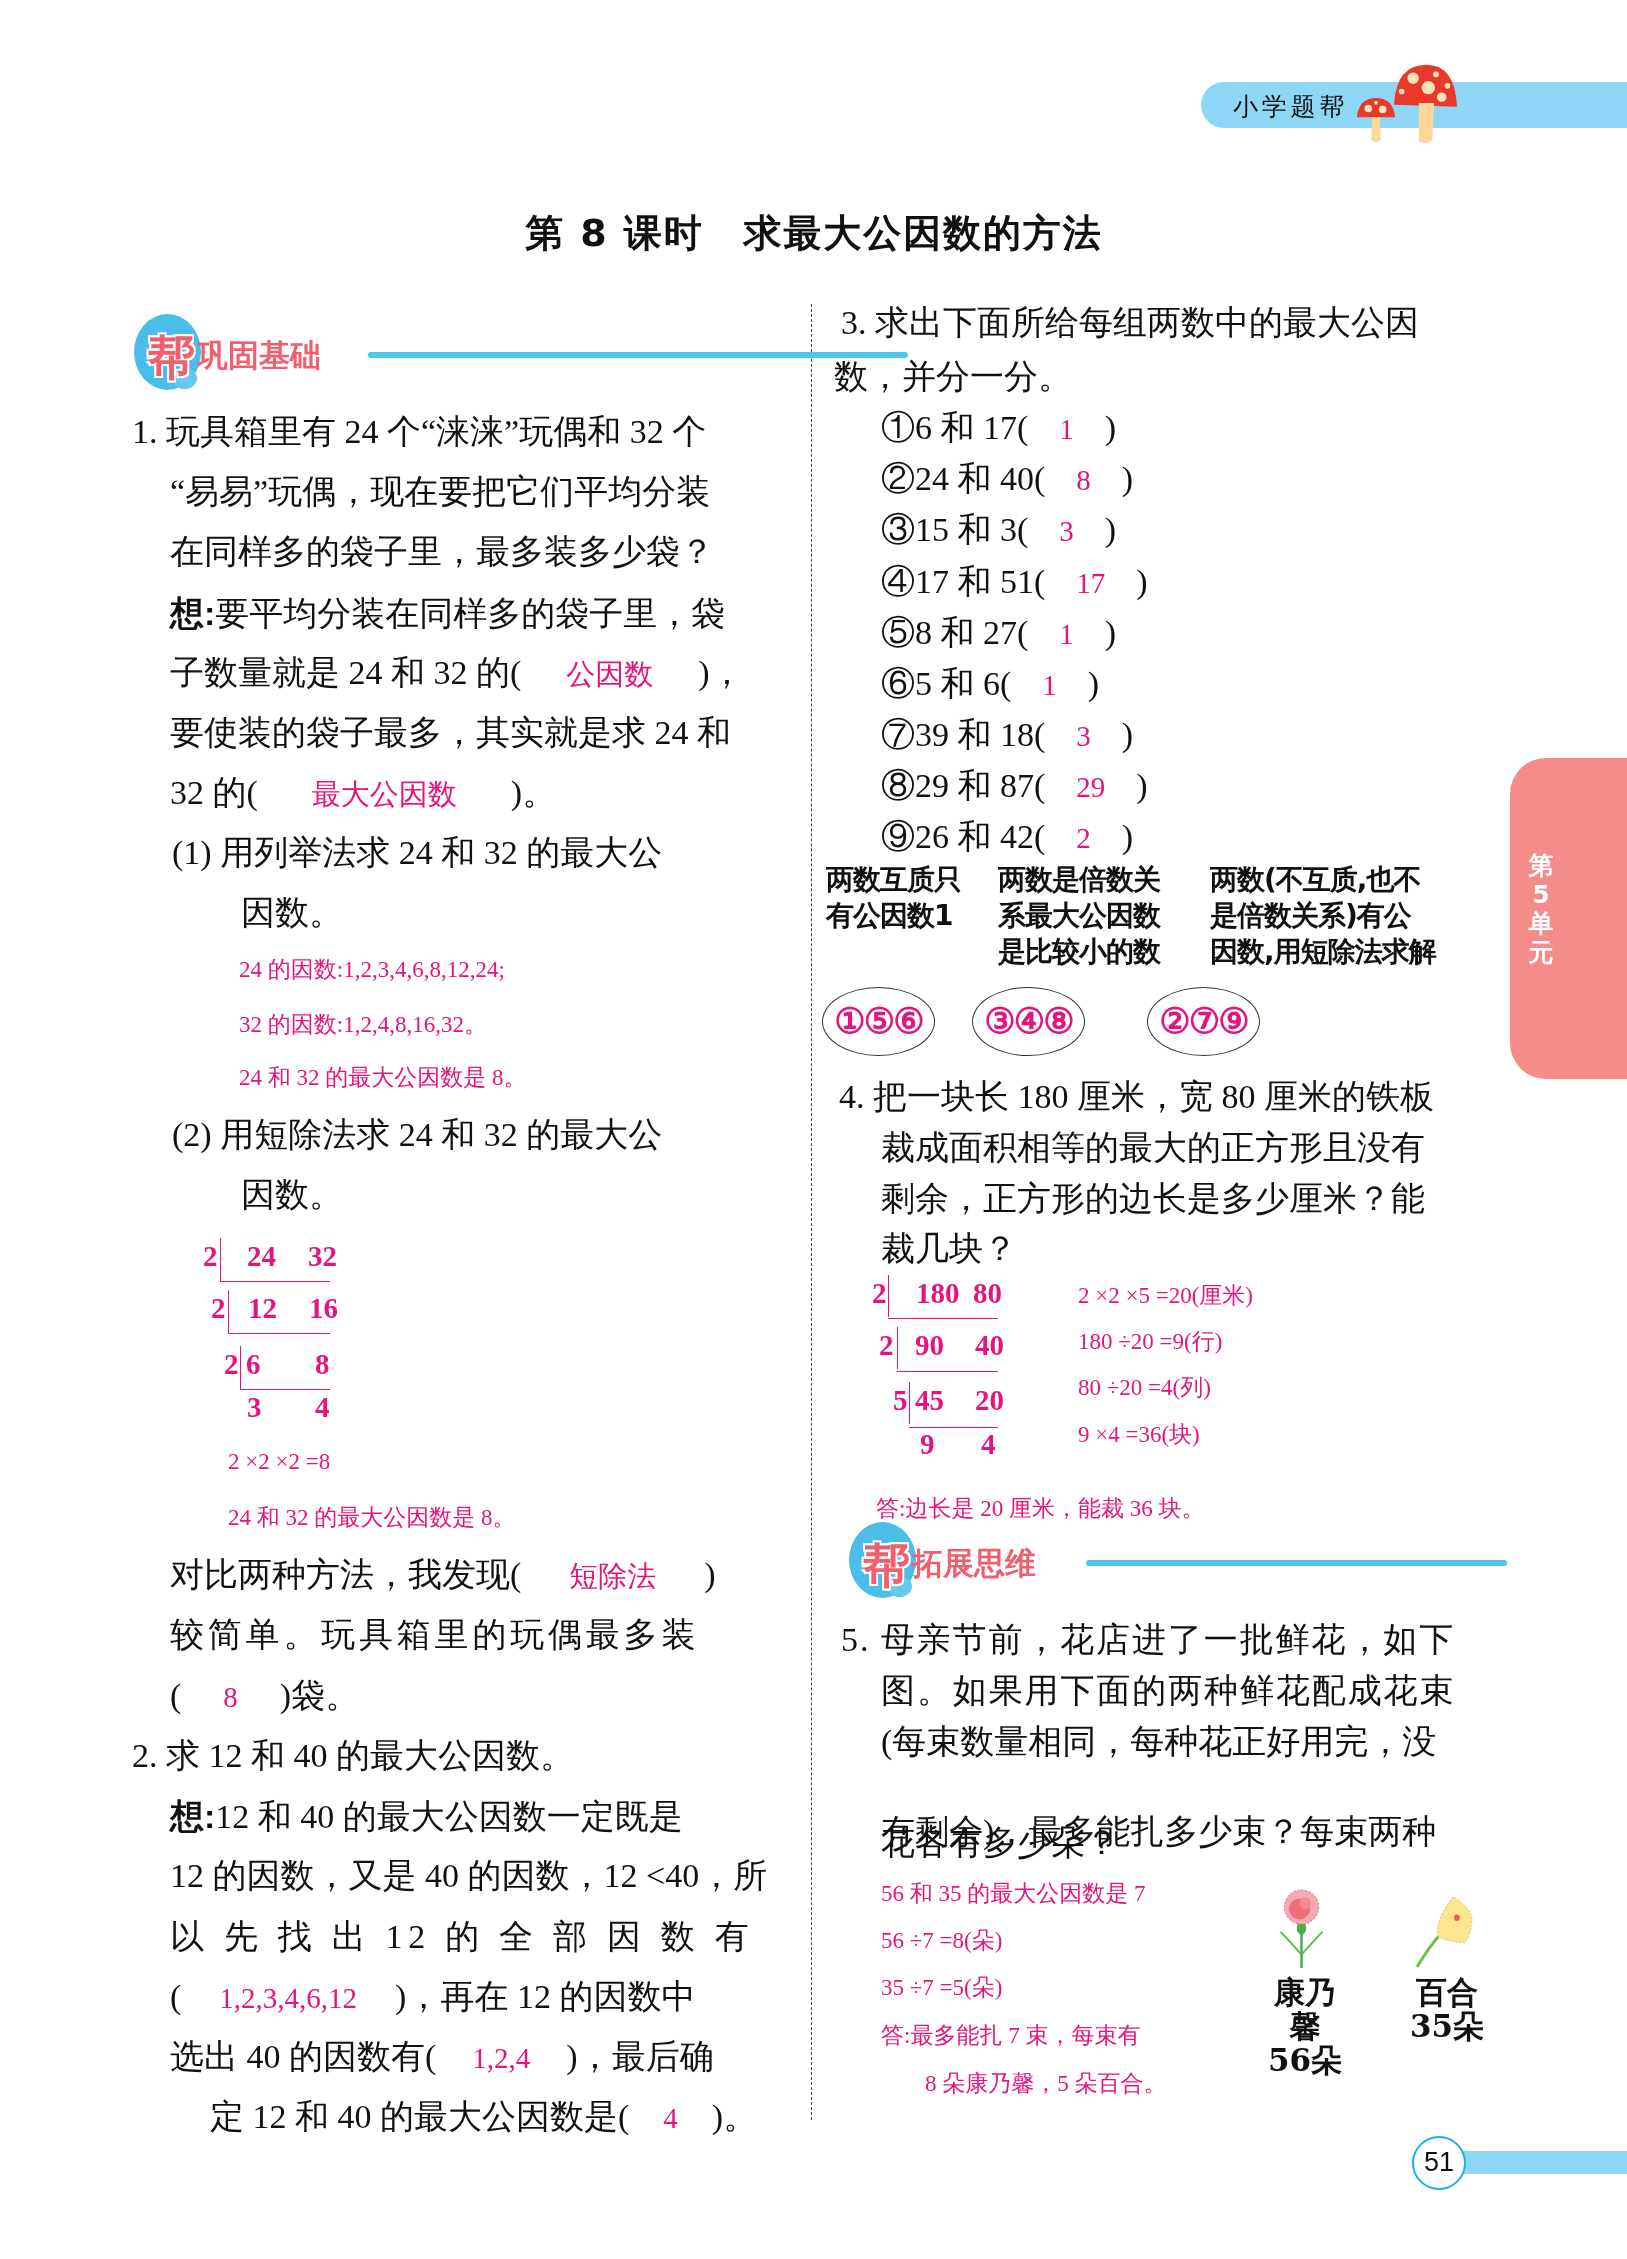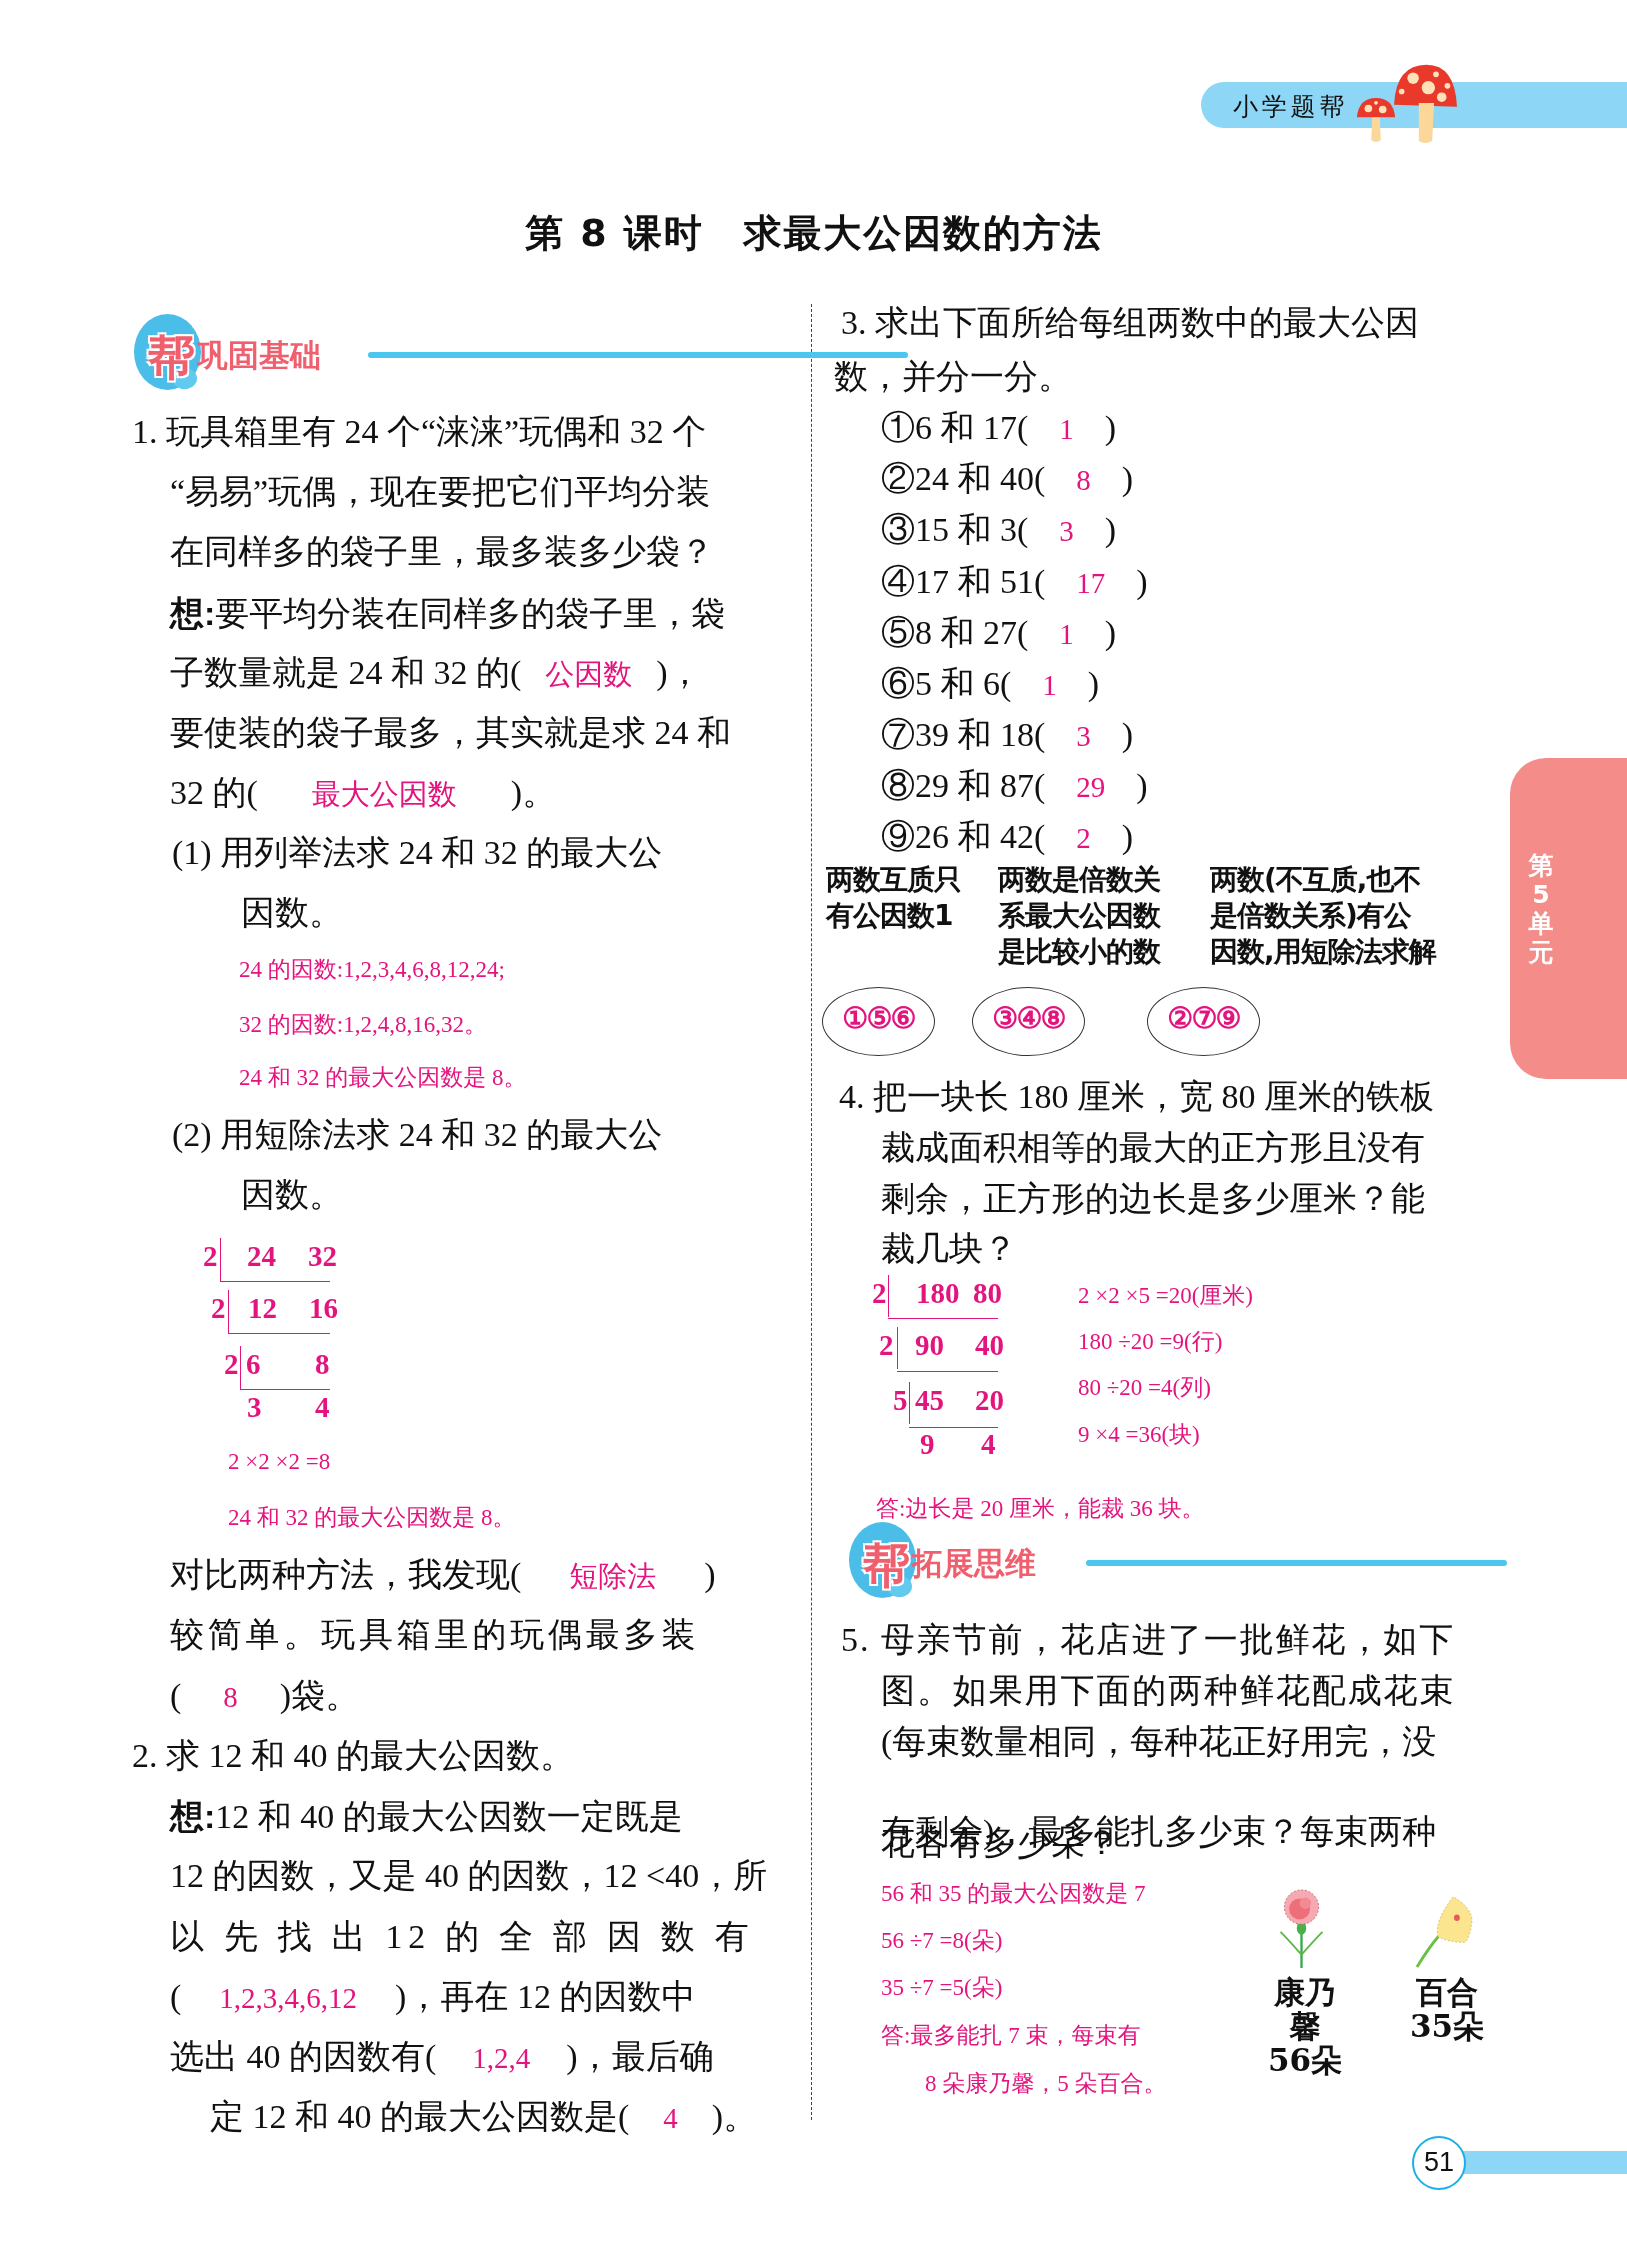--- a/index.html
+++ b/index.html
@@ -30,21 +30,21 @@
   .sm { font-size: 23px; }
   .divider { left: 811px; top: 304px; height: 1816px; border-left: 1.9px dashed #444; }
 
   
   .sd { position: absolute; font-size: 29px; font-weight: bold; color: #e4147f; font-family: "Liberation Serif", serif; }
   .sd-v { position: absolute; border-left: 1.9px solid #e4147f; }
   .sd-h { position: absolute; border-top: 1.9px solid #e4147f; }
 
   .cat-text { position: absolute; font-size: 28px; font-weight: bold; line-height: 36px; font-family: "DejaVu Sans", sans-serif; letter-spacing: -1px; }
   .oval { position: absolute; border: 1.4px solid #333; border-radius: 50%; height: 69px; }
-  .oval-text { position: absolute; width: 100%; text-align: center; top: 13.4px; font-size: 29px; color: #e4147f; font-weight: bold; letter-spacing: -1.9px; }
+  .oval-text { position: absolute; width: 100%; text-align: center; top: 13.4px; font-size: 35px; color: #e4147f; font-weight: bold; letter-spacing: -1.9px; }
 
   .unit-tab { left: 1510px; top: 758px; width: 118px; height: 321px; background: #f48c8a; border-radius: 36px 0 0 36px; }
   .unit-text { left: 1522px; top: 851px; width: 38px; text-align: center; color: #fff; font-weight: bold; font-size: 25px; line-height: 29px; font-family: "DejaVu Sans", sans-serif; }
 
   .page-circle { left: 1412px; top: 2136px; width: 54px; height: 54px; border: 2.9px solid #1ab0e6; border-radius: 50%; background: #fff; text-align: center; line-height: 48px; font-size: 27px; font-family: "Liberation Sans", sans-serif; z-index: 2; }
   .page-bar { left: 1461px; top: 2151px; width: 167px; height: 23px; background: #8dd6f6; }
 
   .flower-label { position: absolute; font-size: 31px; font-weight: bold; text-align: center; line-height: 34px; font-family: "DejaVu Serif", serif; }
 </style>
 </head>
@@ -80,21 +80,21 @@
   <div class="sec-label">巩固基础</div>
   <div class="sec-line" style="left:234px;width:540px;"></div>
 </div>
 
 <div>
   <div class="line" style="left:132px;top:413px;">1. 玩具箱里有 24 个“涞涞”玩偶和 32 个</div>
   <div class="line" style="left:170px;top:473px;">“易易”玩偶，现在要把它们平均分装</div>
   <div class="line" style="left:170px;top:533px;">在同样多的袋子里，最多装多少袋？</div>
 
   <div class="line" style="left:170px;top:594px;"><span class="bold sans">想:</span><span>要平均分装在同样多的袋子里，袋</span></div>
-  <div class="line" style="left:170px;top:654px;"><span>子数量就是 24 和 32 的(</span><span class="pink ans" style="margin:0 24px">公因数</span><span>)，</span></div>
+  <div class="line" style="left:170px;top:654px;"><span>子数量就是 24 和 32 的(</span><span class="pink ans" style="margin:0 45px">公因数</span><span>)，</span></div>
   <div class="line" style="left:170px;top:714px;">要使装的袋子最多，其实就是求 24 和</div>
   <div class="line" style="left:170px;top:774px;"><span>32 的(</span><span class="pink ans" style="margin:0 54px">最大公因数</span><span>)。</span></div>
 
   <div class="line" style="left:172px;top:834px;">(1) 用列举法求 24 和 32 的最大公</div>
   <div class="line" style="left:241px;top:894px;">因数。</div>
   <div class="line pink sm" style="left:239px;top:951px;">24 的因数:1,2,3,4,6,8,12,24;</div>
   <div class="line pink sm" style="left:239px;top:1006px;">32 的因数:1,2,4,8,16,32。</div>
   <div class="line pink sm" style="left:239px;top:1059px;">24 和 32 的最大公因数是 8。</div>
 
   <div class="line" style="left:172px;top:1116px;">(2) 用短除法求 24 和 32 的最大公</div>

